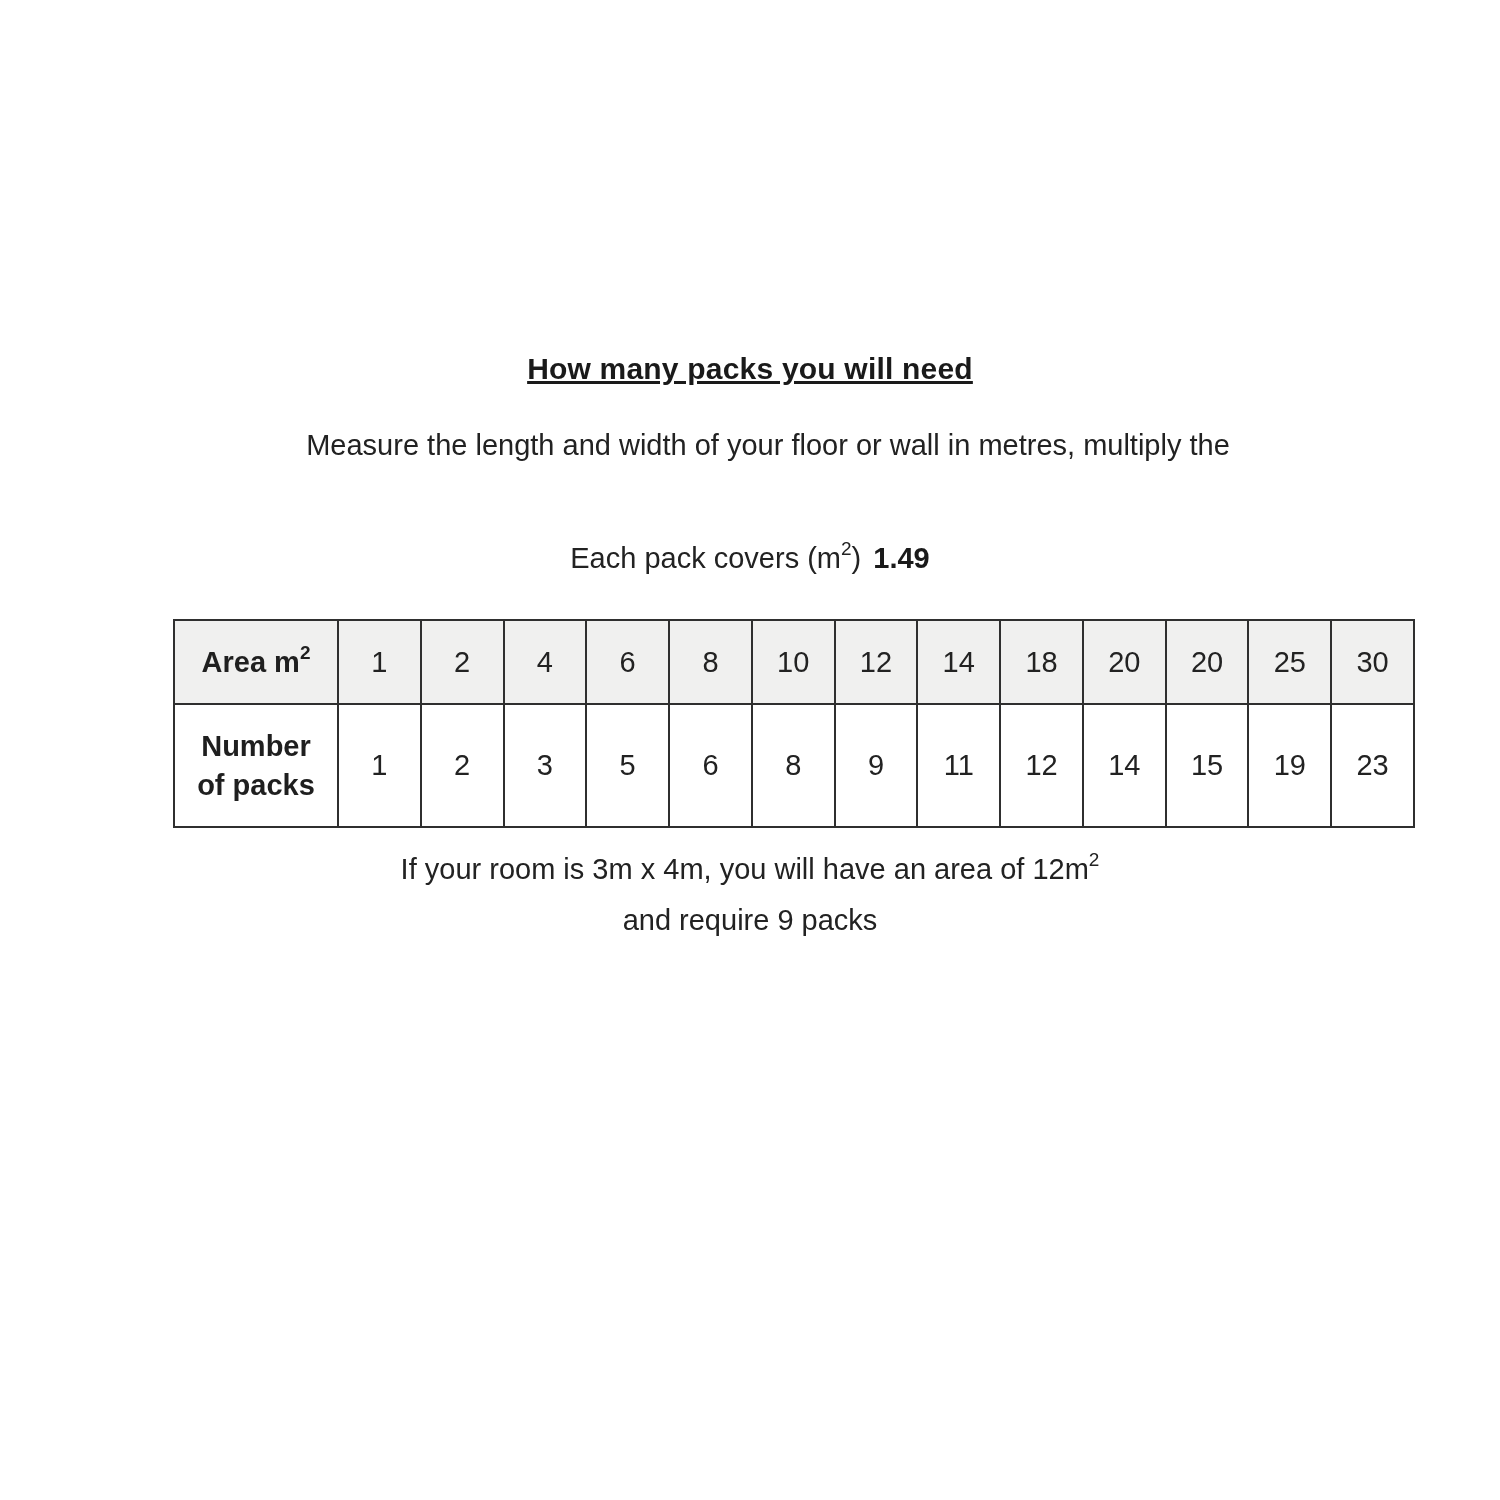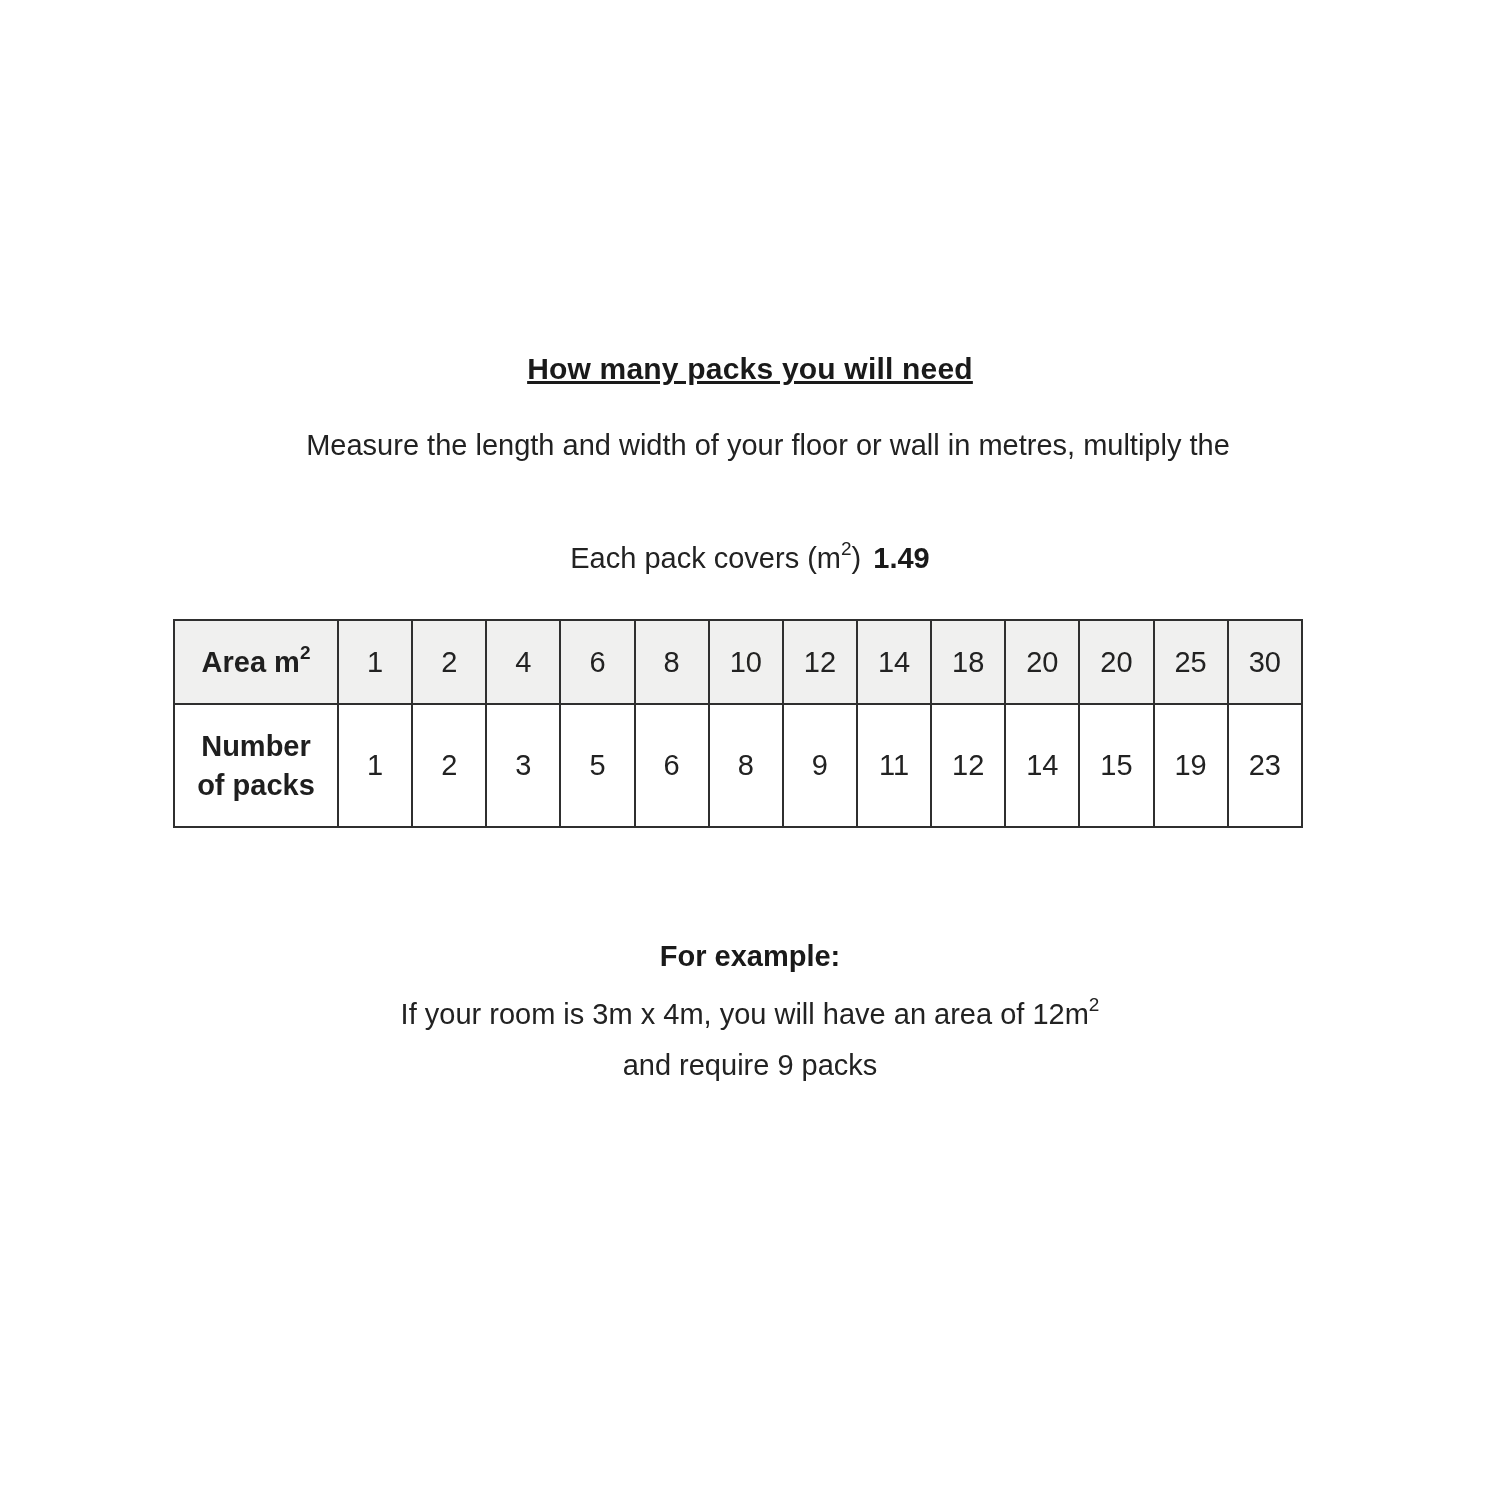--- a/index.html
+++ b/index.html
@@ -49,21 +49,21 @@
   }
   sup.sp {
     font-size: 19px;
     position: relative;
     top: -2px;
     line-height: 0;
   }
   table.packs {
     margin-left: 173px;
     margin-top: 44px;
-    width: 1130px;
+    width: 1242px;
     border-collapse: collapse;
     table-layout: fixed;
     font-size: 29px;
     color: #222222;
   }
   table.packs td, table.packs th {
     border: 2px solid #2f2f2f;
     text-align: center;
     vertical-align: middle;
     padding: 0;
@@ -147,19 +147,18 @@
           <td>12</td>
           <td>14</td>
           <td>15</td>
           <td>19</td>
           <td>23</td>
         </tr>
   </tbody>
     </table>
 
 
-  <div class="example-heading">For example:</div>
 
   <div class="example-line first"><span>If your room is 3m x 4m, you will have an area of 12m</span><sup class="sp">2</sup></div>
 
   <div class="example-line">and require 9 packs</div>
 
 </div>
 
 </body></html>

